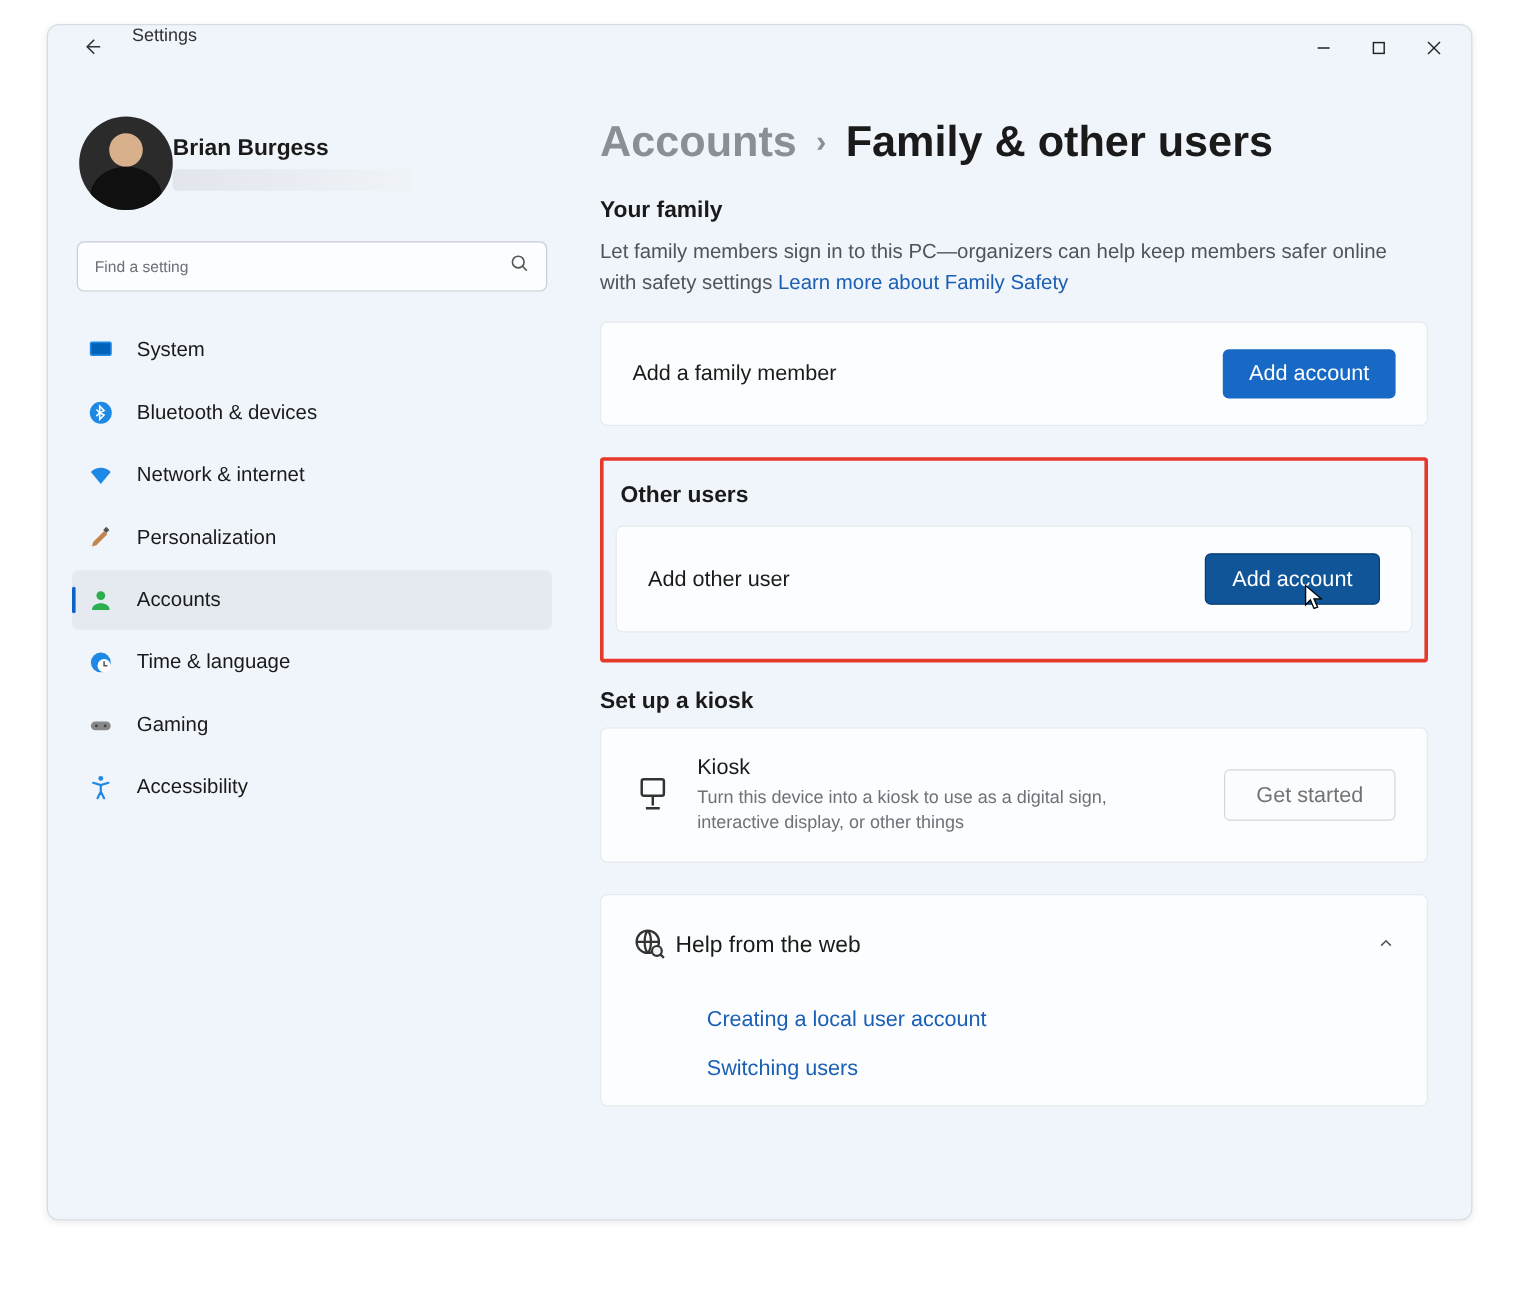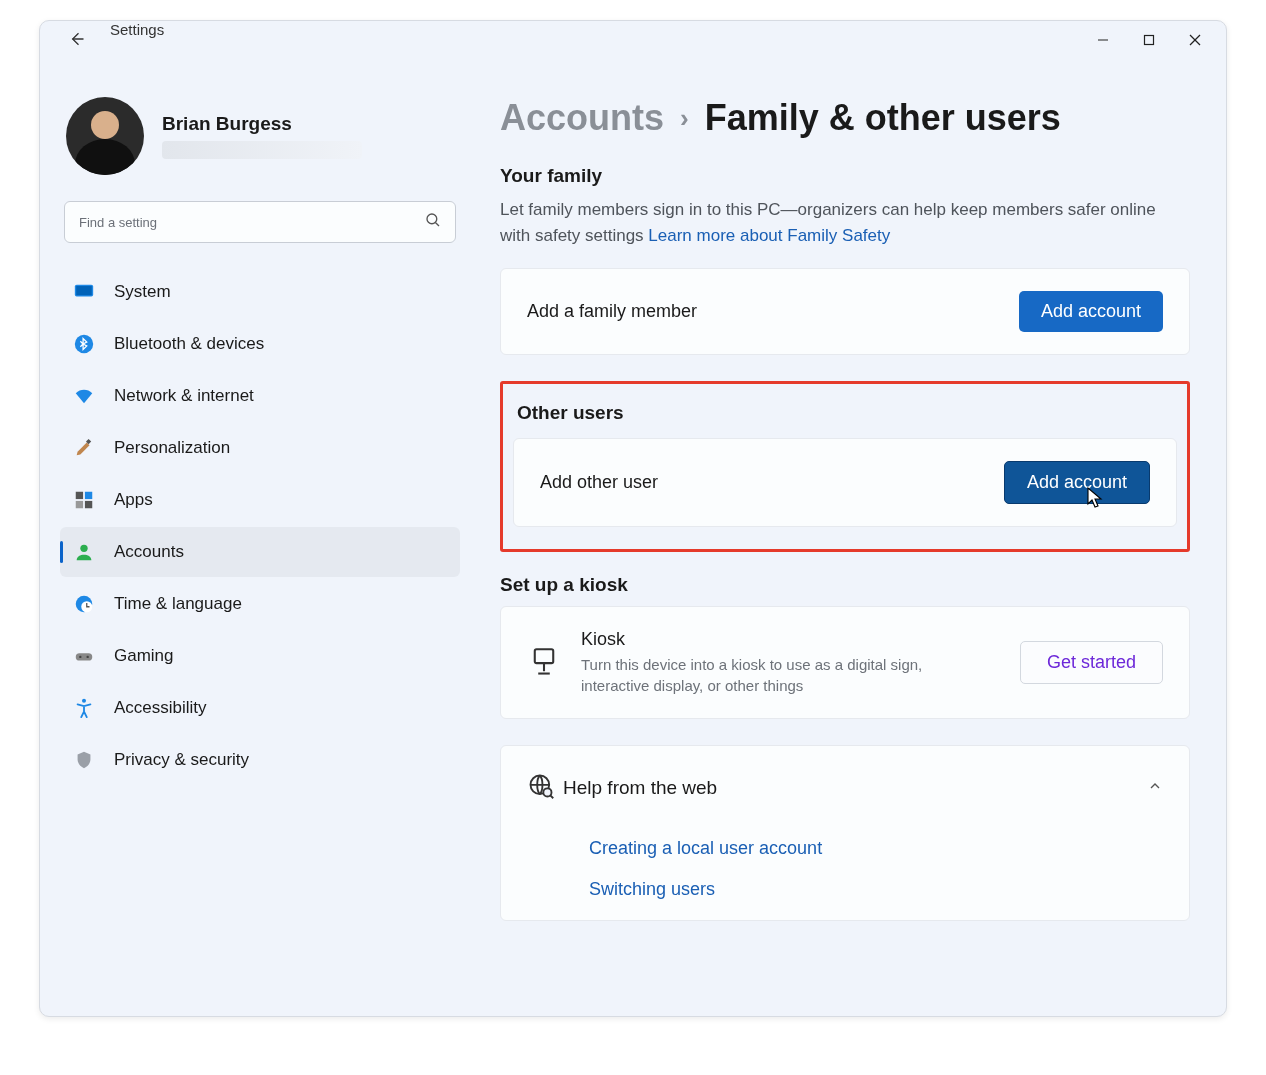--- a/index.html
+++ b/index.html
@@ -61,21 +61,21 @@
   .content{
     flex:1;display:flex;overflow:hidden;
   }
   .sidebar{
     width:400px;
     padding:10px 12px 10px 20px;
     display:flex;flex-direction:column;
     overflow-y:auto;
   }
   .profile{
-    display:flex;align-items:center;gap:18px;
+    display:flex;align-items:center;
     padding:18px 6px 22px 6px;
   }
   .avatar{
     width:78px;height:78px;border-radius:50%;
     background:#2b2b2b;
     position:relative;overflow:hidden;flex-shrink:0;
   }
   .avatar::before{
     content:"";position:absolute;left:50%;top:14px;transform:translateX(-50%);
     width:28px;height:28px;border-radius:50%;background:#d9b08c;
@@ -143,21 +143,21 @@
   }
   .card .label{font-size:18px;}
   .btn-primary{
     margin-left:auto;
     background:var(--accent2);color:#fff;border:none;
     font-size:18px;border-radius:5px;padding:10px 22px;cursor:pointer;
   }
   .btn-primary.pressed{background:#0f5598;border:1px solid #083a6e;}
   .btn-secondary{
     margin-left:auto;
-    background:#fbfcfe;color:#6d28d9;border:1px solid #d3d8df;
+    background:#fbfcfe;color:#737373;border:1px solid #d3d8df;
     font-size:18px;border-radius:5px;padding:10px 26px;cursor:pointer;
   }
   .highlight-box{
     border:3px solid #e53a2b;border-radius:3px;
     padding:12px 10px 22px 10px;margin:0 0 22px 0;
   }
   .highlight-box .section-title{margin:6px 0 14px 4px;}
   .highlight-box .card{margin-bottom:0;}
   .cursor-overlay{
     position:absolute;pointer-events:none;
@@ -260,31 +260,20 @@
         </div>
         <div class="nav-item">
           <span class="nav-icon">
             <svg width="22" height="22" viewBox="0 0 24 24">
                 <path d="M4 20l4-1 10-10-3-3L5 16l-1 4z" fill="#c0864e"></path>
                 <rect x="15" y="3" width="4" height="4" transform="rotate(45 17 5)" fill="#555"></rect>
               </svg>
           </span>
           <span>Personalization</span>
         </div>
-        <div class="nav-item">
-          <span class="nav-icon">
-            <svg width="22" height="22" viewBox="0 0 24 24">
-                <rect x="3" y="3" width="8" height="8" fill="#555"></rect>
-                <rect x="13" y="3" width="8" height="8" fill="#1e88e5"></rect>
-                <rect x="3" y="13" width="8" height="8" fill="#999"></rect>
-                <rect x="13" y="13" width="8" height="8" fill="#555"></rect>
-              </svg>
-          </span>
-          <span>Apps</span>
-        </div>
         <div class="nav-item selected">
           <span class="nav-icon">
             <svg width="22" height="22" viewBox="0 0 24 24">
                 <circle cx="12" cy="8" r="4" fill="#2cae4f"></circle>
                 <path d="M4 21c0-4 4-6 8-6s8 2 8 6" fill="#2cae4f"></path>
               </svg>
           </span>
           <span>Accounts</span>
         </div>
         <div class="nav-item">
@@ -308,28 +297,20 @@
           <span>Gaming</span>
         </div>
         <div class="nav-item">
           <span class="nav-icon">
             <svg width="22" height="22" viewBox="0 0 24 24" fill="#1e88e5">
                 <circle cx="12" cy="4" r="2.2"></circle>
                 <path d="M5 8l7 2 7-2M12 10v6M9 22l3-6 3 6" stroke="#1e88e5" stroke-width="2" fill="none" stroke-linecap="round"></path>
               </svg>
           </span>
           <span>Accessibility</span>
-        </div>
-        <div class="nav-item">
-          <span class="nav-icon">
-            <svg width="22" height="22" viewBox="0 0 24 24">
-                <path d="M12 3l7 3v5c0 5-3 8-7 10-4-2-7-5-7-10V6l7-3z" fill="#9a9fa7"></path>
-              </svg>
-          </span>
-          <span>Privacy &amp; security</span>
         </div>
       </div>
     </div>
 
     <div class="main">
 
       <div class="breadcrumb">
         <span class="parent">Accounts</span>
         <span class="chev">›</span>
         <span>Family &amp; other users</span>

